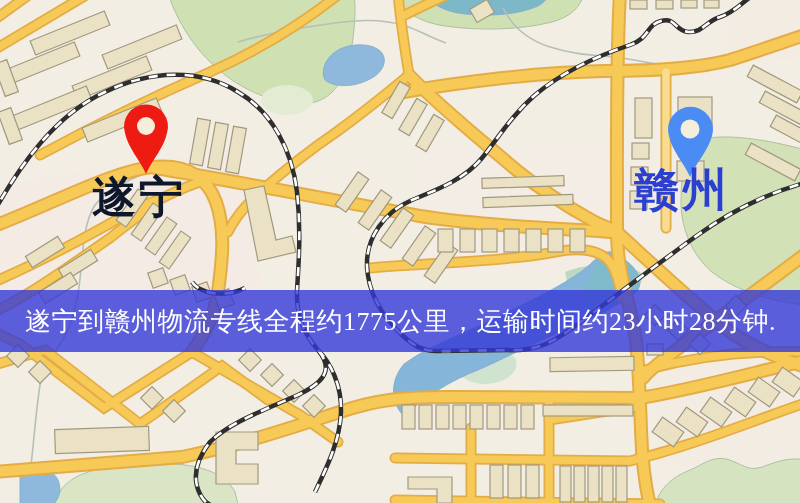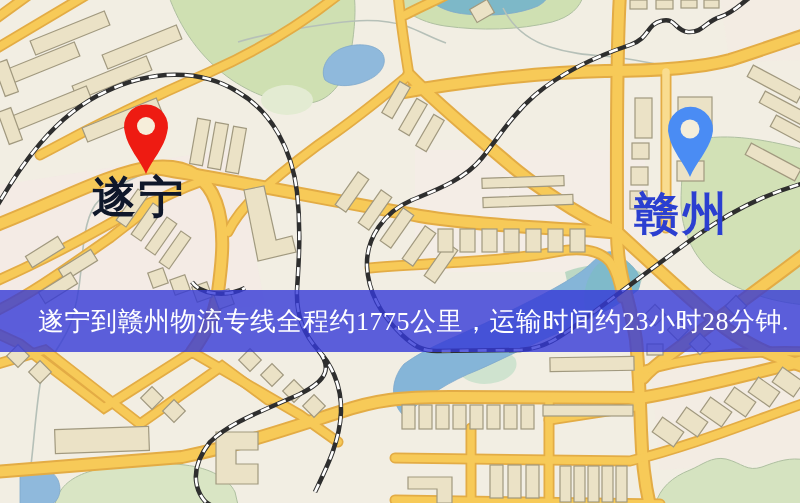--- a/index.html
+++ b/index.html
@@ -8,29 +8,29 @@
     background:#f2eee3;font-family:"Liberation Serif",serif;
   }
   #map-svg{position:absolute;left:0;top:0;display:block;}
   .city-label{
     position:absolute;font-weight:700;line-height:1;
     font-family:"Liberation Serif",serif;letter-spacing:3px;
     text-shadow:0 0 1px rgba(255,255,255,0.25);
     user-select:none;white-space:nowrap;z-index:3;
   }
   #label-origin{left:92px;top:176px;font-size:44px;color:#0f172a;}
-  #label-destination{left:634px;top:192px;font-size:45px;color:#2b3fd0;}
+  #label-destination{left:634px;top:168px;font-size:45px;color:#2b3fd0;}
   #route-banner{
     position:absolute;left:0;top:290px;width:800px;height:62px;
     background:rgba(53,58,215,0.80);z-index:5;
     display:flex;align-items:center;
   }
   #route-banner .banner-text{
     color:#ffffff;font-size:26px;letter-spacing:0.5px;
-    padding-left:38px;white-space:nowrap;
+    padding-left:25px;white-space:nowrap;
     font-family:"Liberation Serif",serif;
   }
 </style>
 </head>
 <body>
 
 <div id="stage">
 
 <svg id="map-svg" width="800" height="503" viewBox="0 0 800 503" xmlns="http://www.w3.org/2000/svg">
 

